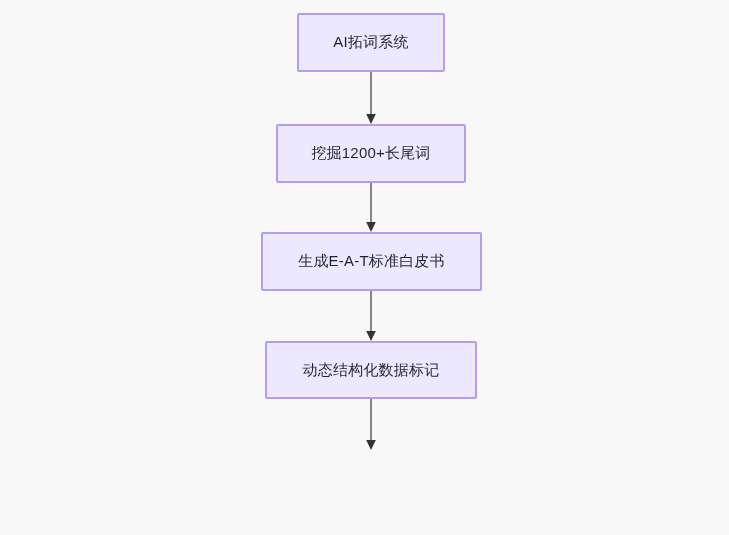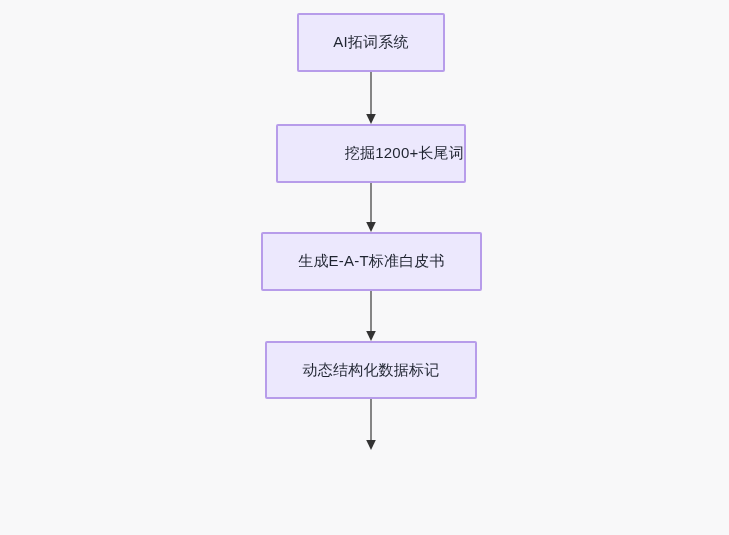--- a/index.html
+++ b/index.html
@@ -35,21 +35,21 @@
     text-align: center;
     color: #1f2430;
     font-size: 15px;
     line-height: 1.25;
     letter-spacing: 0.2px;
     white-space: nowrap;
   }
 
   
   .node-1 { left: 297px; top: 13px;  width: 148px; height: 59px; }
-  .node-2 { left: 276px; top: 124px; width: 190px; height: 59px; justify-content: flex-end; }
+  .node-2 { left: 276px; top: 124px; width: 190px; height: 59px; }
   .node-3 { left: 261px; top: 232px; width: 221px; height: 59px; }
   .node-4 { left: 265px; top: 341px; width: 212px; height: 58px; }
   .node-5 { left: 254px; top: 450px; width: 235px; height: 58px; }
 
   .edge-layer {
     position: absolute;
     inset: 0;
     width: 729px;
     height: 535px;
     pointer-events: none;

